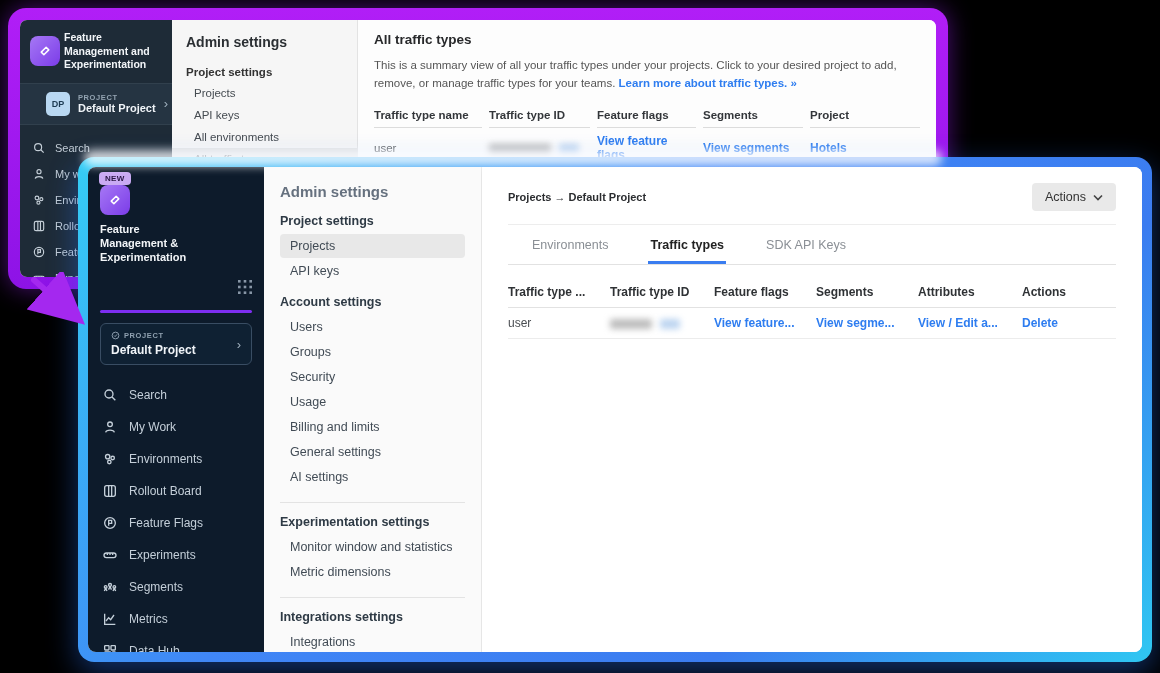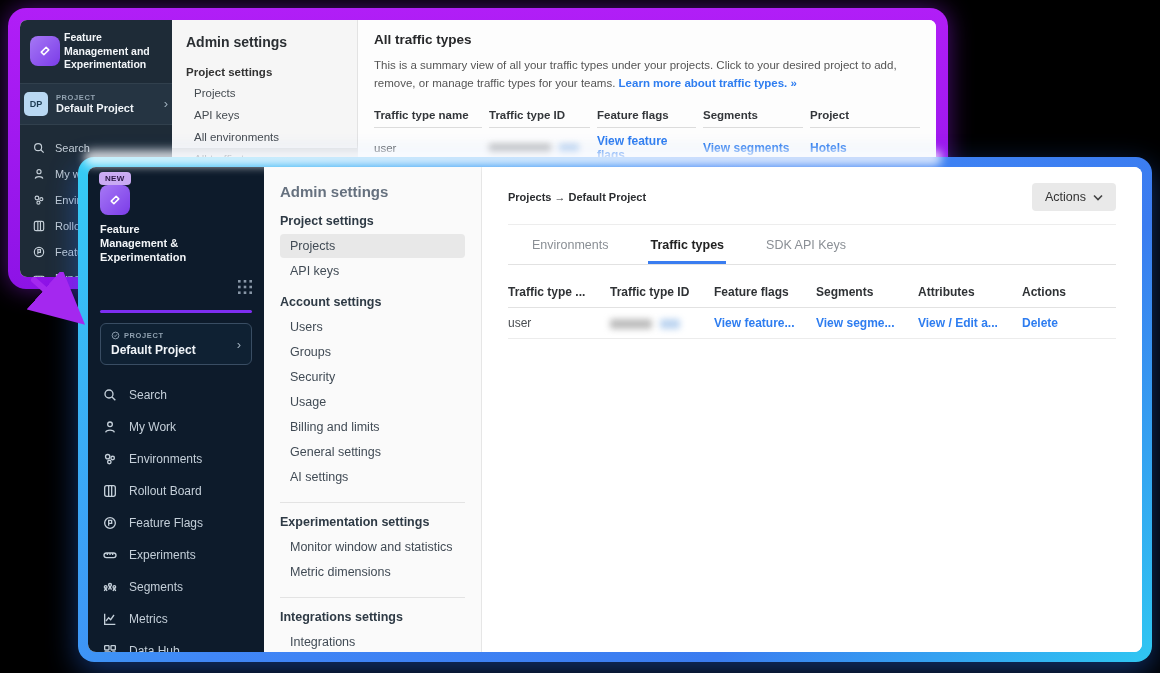--- a/index.html
+++ b/index.html
@@ -21,21 +21,21 @@
   }
   .wb-inner{ display:flex; height:100%; border-radius:7px; overflow:hidden; background:#fff; }
 
   .wb-side{ width:152px; flex:0 0 152px; background:#1e2b37; color:#dfe6ec; }
   .wb-logo{ display:flex; gap:4px; align-items:center; padding:11px 10px; }
   .logo-sq{ width:30px; height:30px; flex:0 0 30px; border-radius:8px;
     background:linear-gradient(135deg,#a678f5,#7b3ce8); display:flex; align-items:center; justify-content:center; }
   .logo-sq svg{ width:18px; height:18px; }
   .wb-apptitle{ font-size:10.5px; font-weight:bold; line-height:1.3; color:#f2f5f8; }
   .wb-proj{ background:#253442; border-top:1px solid #31404d; border-bottom:1px solid #31404d;
-    padding:8px 4px; display:flex; gap:8px; align-items:center; }
+    padding:8px 26px; display:flex; gap:8px; align-items:center; }
   .dp-badge{ width:24px; height:24px; flex:0 0 24px; border-radius:5px; background:#b9d8f2; color:#1c3document;
     color:#1c3a52; font-size:9px; font-weight:bold; display:flex; align-items:center; justify-content:center; }
   .mini-label{ font-size:7.5px; letter-spacing:.08em; color:#93a3b1; font-weight:bold; }
   .proj-name{ font-size:11px; font-weight:600; color:#f0f4f8; white-space:nowrap; }
   .chev{ margin-left:auto; color:#9fb0bd; font-size:13px; line-height:1; }
   .wb-menu{ padding-top:10px; }
   .menu-item{ display:flex; gap:9px; align-items:center; padding:6px 12px; font-size:11px; color:#c3cdd6; white-space:nowrap; }
   .menu-item svg{ width:14px; height:14px; flex:0 0 14px; }
 
   .wb-nav{ width:186px; flex:0 0 186px; background:#f6f6f6; border-right:1px solid #e3e3e3; padding:12px 0; }

